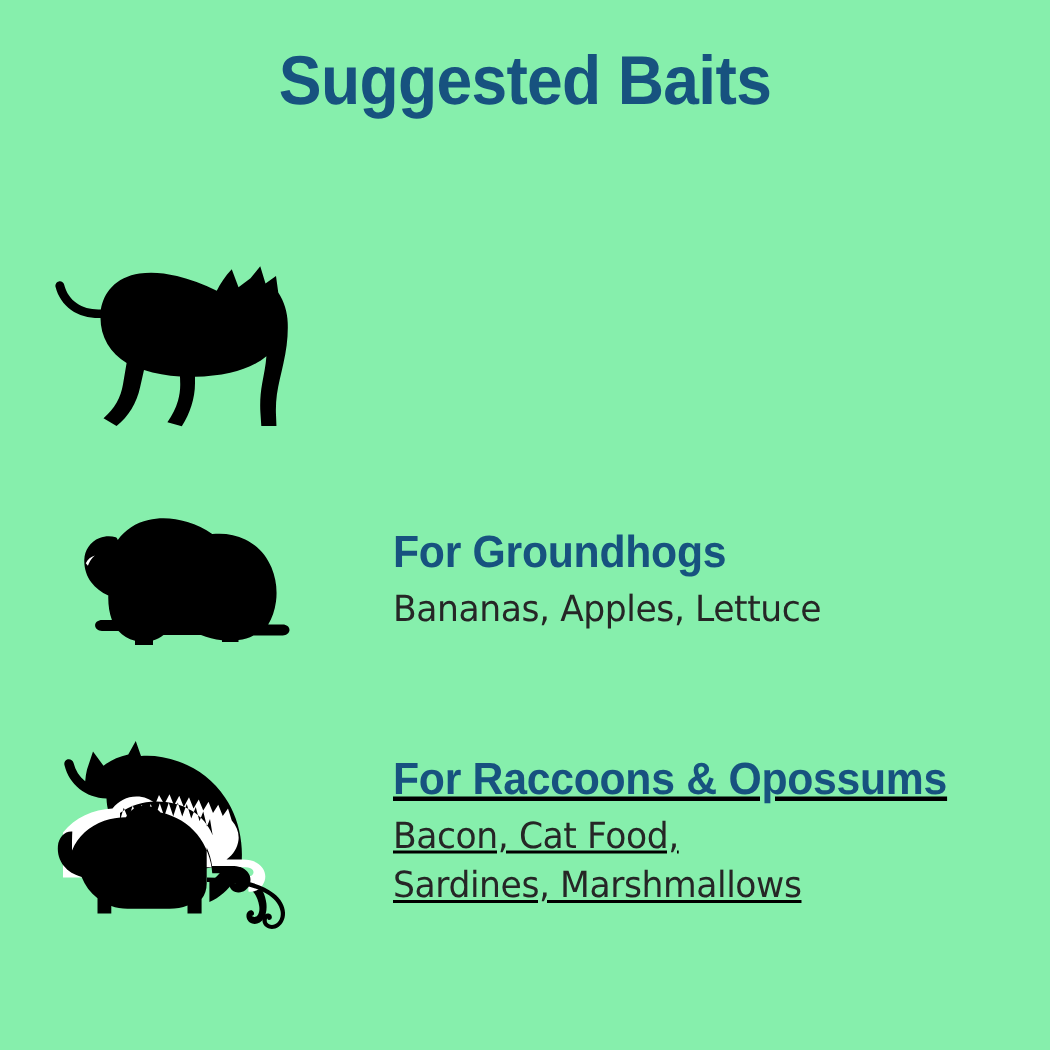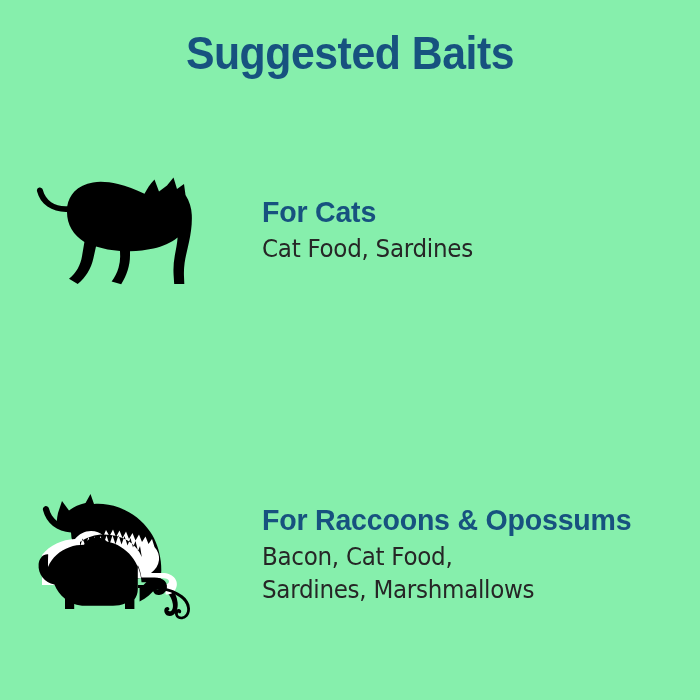--- a/index.html
+++ b/index.html
@@ -45,21 +45,21 @@
   
   .row {
     position: absolute;
     left: 0;
     width: 700px;
     display: flex;
     align-items: center;
   }
   .row-cats       { top: 160px;  height: 140px; }
   .row-groundhogs { top: 325px;  height: 125px; }
-  .row-raccoons   { top: 480px;  height: 150px; }
+  .row-raccoons   { top: 480px;  height: 150px; text-decoration: underline; }
 
   .icon-cell {
     width: 262px;
     flex: 0 0 262px;
     display: flex;
     align-items: center;
     justify-content: center;
     height: 100%;
     box-sizing: border-box;
     padding-right: 18px;
@@ -145,28 +145,70 @@
                      C34.2,29.5 36.6,24.5 40.4,20.5
                      C45.0,15.6 51.4,12.6 59.0,11.4
                      C66.5,10.2 75.0,10.9 84.0,13.0
                      C92.5,15.0 101.5,18.4 110.5,22.8
                      C113.0,18.0 116.0,13.2 120.5,8.5 Z"></path>
           </g>
         </svg>
       </span>
     </div>
 
+  </div>
+
+  <div class="row row-groundhogs">
+
+    <div class="icon-cell">
+      <span>
+        <svg width="150" height="96" viewBox="0 0 150 96" aria-hidden="true">
+          <g fill="#000000">
+            <path d="M31.5,20.0
+                     C36.5,13.0 43.5,8.5 52.0,6.6
+                     C60.5,4.7 69.5,5.4 78.0,8.0
+                     C84.0,9.8 89.5,12.6 94.5,16.0
+                     C102.5,15.2 110.0,16.4 116.5,19.6
+                     C124.5,23.5 130.5,30.0 134.0,38.4
+                     C137.0,45.6 138.0,53.4 137.0,61.0
+                     C136.2,67.0 134.4,72.2 131.8,76.4
+                     L141.5,76.4 C144.0,76.4 146.0,78.0 146.0,80.0
+                     C146.0,82.0 144.0,83.6 141.5,83.6
+                     L122.0,83.6
+                     C119.0,85.2 115.6,86.2 112.0,86.6
+                     L112.0,88.0 L101.0,88.0 L101.0,86.8
+                     C96.0,86.4 91.2,85.2 87.0,83.4
+                     L62.0,83.4
+                     C60.0,85.0 57.6,86.2 55.0,87.0
+                     L55.0,90.0 L43.0,90.0 L43.0,87.2
+                     C38.5,86.0 34.8,83.8 32.0,80.6
+                     L21.0,80.6 C18.4,80.6 16.4,79.0 16.4,77.0
+                     C16.4,75.0 18.4,73.4 21.0,73.4
+                     L27.6,73.4
+                     C25.8,68.4 25.0,62.8 25.2,57.0
+                     C20.5,55.0 16.6,52.0 13.8,48.2
+                     C10.6,43.8 9.0,38.6 9.2,33.0
+                     C9.3,30.0 10.2,27.2 11.8,24.8
+                     C13.6,22.0 16.2,19.9 19.4,18.7
+                     C22.8,17.4 26.6,17.2 30.2,18.2
+                     C30.6,18.3 31.1,18.9 31.5,20.0 Z"></path>
+
+            <path d="M10.2,35.5 C11.5,33.0 13.6,31.2 16.2,30.4 C14.0,32.4 12.5,34.6 11.6,37.2 Z" fill="#ffffff"></path>
+          </g>
+        </svg>
+      </span>
+    </div>
+
     <div class="text-cell">
-      <div class="row-heading">For Cats</div>
+      <div class="row-heading">For Groundhogs</div>
       <div class="row-body">
-        <span class="line">Cat Food, Sardines</span>
+        <span class="line">Bananas, Apples, Lettuce</span>
       </div>
     </div>
   </div>
-
 
   <div class="row row-raccoons">
 
     <div class="icon-cell">
       <span>
         <svg width="200" height="132" viewBox="0 0 200 132" aria-hidden="true">
           <g>
 
             <g fill="#000000">
               <path d="M36.0,24.0 L40.0,12.0 L47.0,21.5

